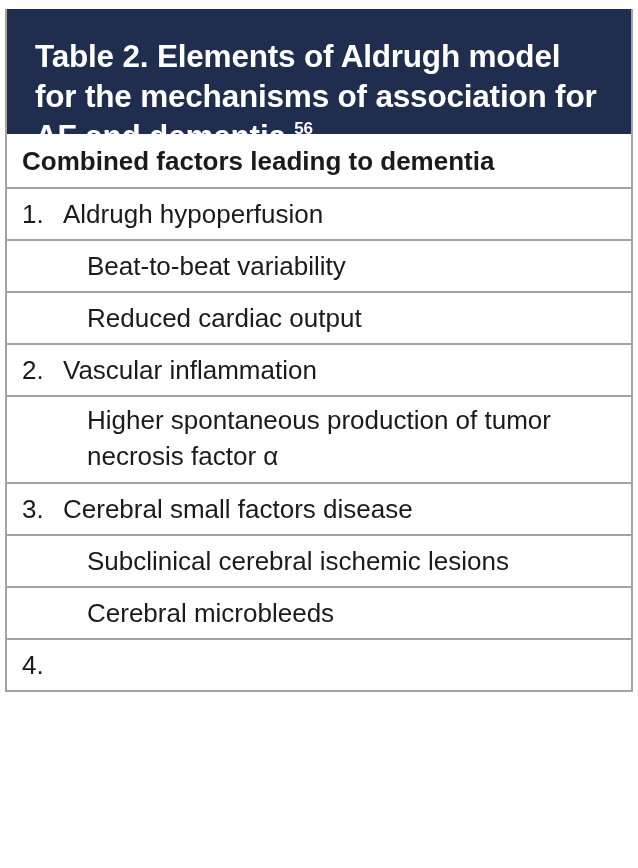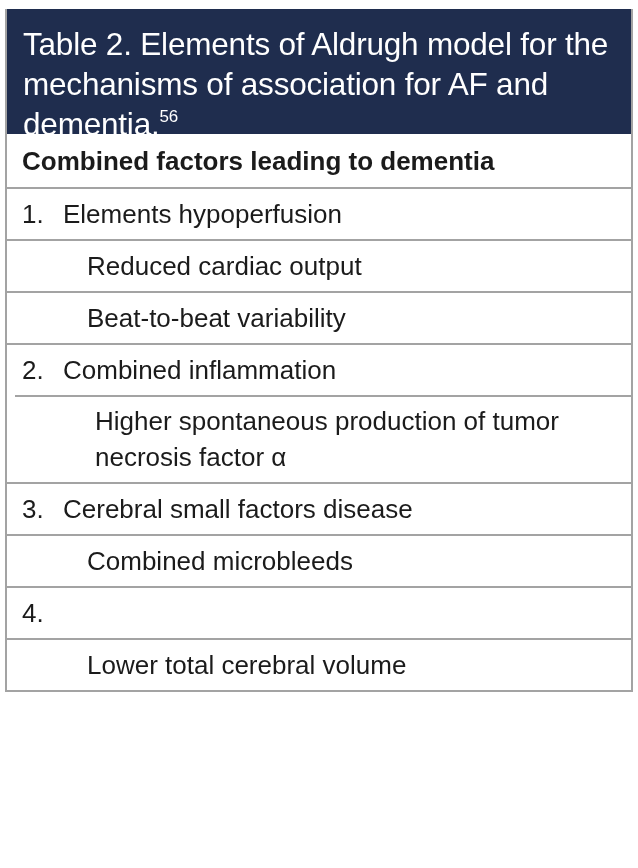--- a/index.html
+++ b/index.html
@@ -26,25 +26,25 @@
     }
     .title-block {
       background: #1f2d4e;
       color: #ffffff;
       padding: 9px 10px 8px 12px;
       height: 125px;
       box-sizing: border-box;
       border-top: 2px solid #1f2d4e;
     }
     .title-text {
-      font-weight: normal;
+      font-weight: bold;
       font-size: 31.5px;
       line-height: 40px;
       letter-spacing: -0.2px;
-      margin: 4px;
+      margin: 16px;
     }
     .title-sup {
       font-size: 17px;
       vertical-align: super;
       line-height: 0;
       position: relative;
       top: -2px;
     }
     .row {
       border-top: 2px solid #a3a3a3;
@@ -64,23 +64,22 @@
     }
     .row.category-row .num {
       display: inline-block;
       width: 41px;
     }
     .row.sub-row {
       padding-left: 80px;
     }
     .row.sub-row.two-line {
       height: 87px;
-      align-items: center;
+      align-items: flex-end;
       padding-top: 6px;
-      margin-left: 8px;
     }
     .row.sub-row.two-line .text {
       display: block;
       line-height: 36px;
     }
   </style>
 </head>
 <body>
 
 <div class="table-frame">
@@ -88,45 +87,45 @@
   <div class="title-block">
     <p class="title-text"><span>Table 2. Elements of Aldrugh model for the mechanisms of association for AF and dementia.</span><span class="title-sup">56</span></p>
   </div>
 
   <div class="row header-row">
     <span>Combined factors leading to dementia</span>
   </div>
 
   <div class="row category-row">
     <span class="num">1.</span>
-    <span>Elements hypoperfusion</span>
+    <span>Aldrugh hypoperfusion</span>
+  </div>
+  <div class="row sub-row">
+    <span class="text">Beat-to-beat variability</span>
   </div>
   <div class="row sub-row">
     <span class="text">Reduced cardiac output</span>
   </div>
-  <div class="row sub-row">
-    <span class="text">Beat-to-beat variability</span>
-  </div>
 
   <div class="row category-row">
     <span class="num">2.</span>
-    <span>Combined inflammation</span>
+    <span>Vascular inflammation</span>
   </div>
   <div class="row sub-row two-line">
     <span class="text" style="width:480px;">Higher spontaneous production of tumor necrosis factor α</span>
   </div>
 
   <div class="row category-row">
     <span class="num">3.</span>
     <span>Cerebral small factors disease</span>
   </div>
   <div class="row sub-row">
-    <span class="text">Combined microbleeds</span>
+    <span class="text">Subclinical cerebral ischemic lesions</span>
+  </div>
+  <div class="row sub-row">
+    <span class="text">Cerebral microbleeds</span>
   </div>
 
   <div class="row category-row">
     <span class="num">4.</span>
   </div>
-  <div class="row sub-row">
-    <span class="text">Lower total cerebral volume</span>
-  </div>
 
 </div>
 
 </body></html>

